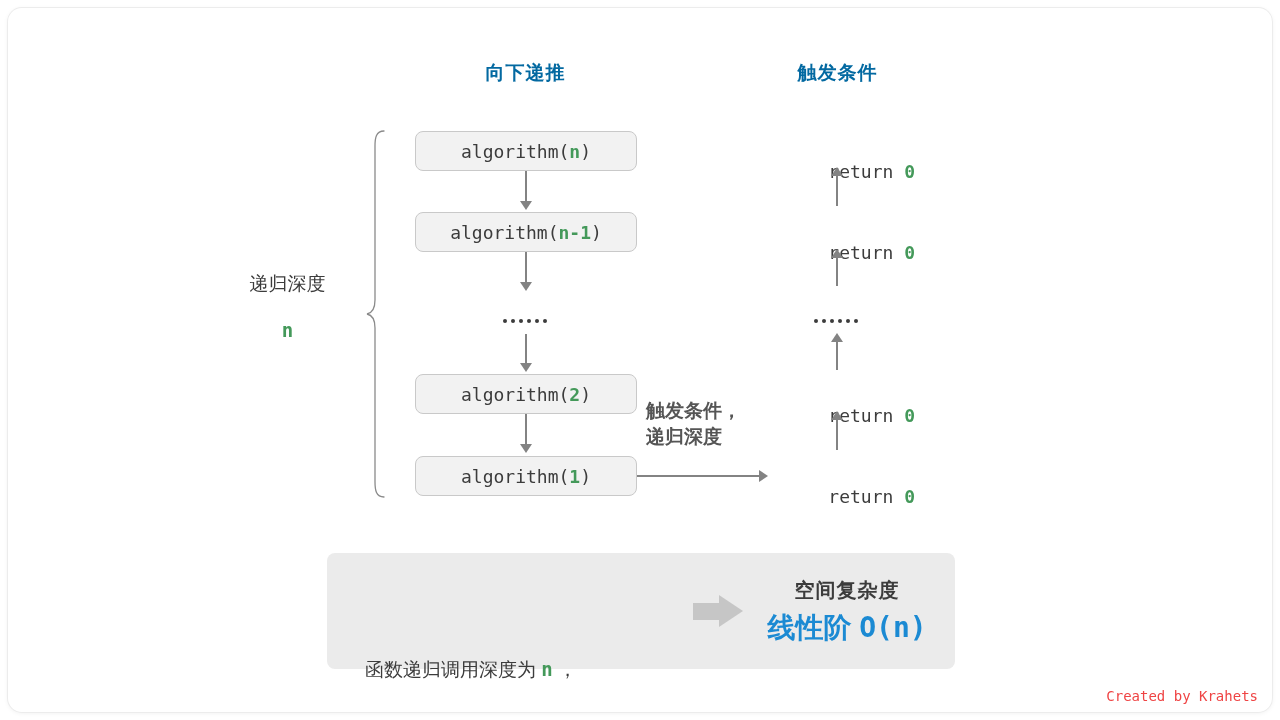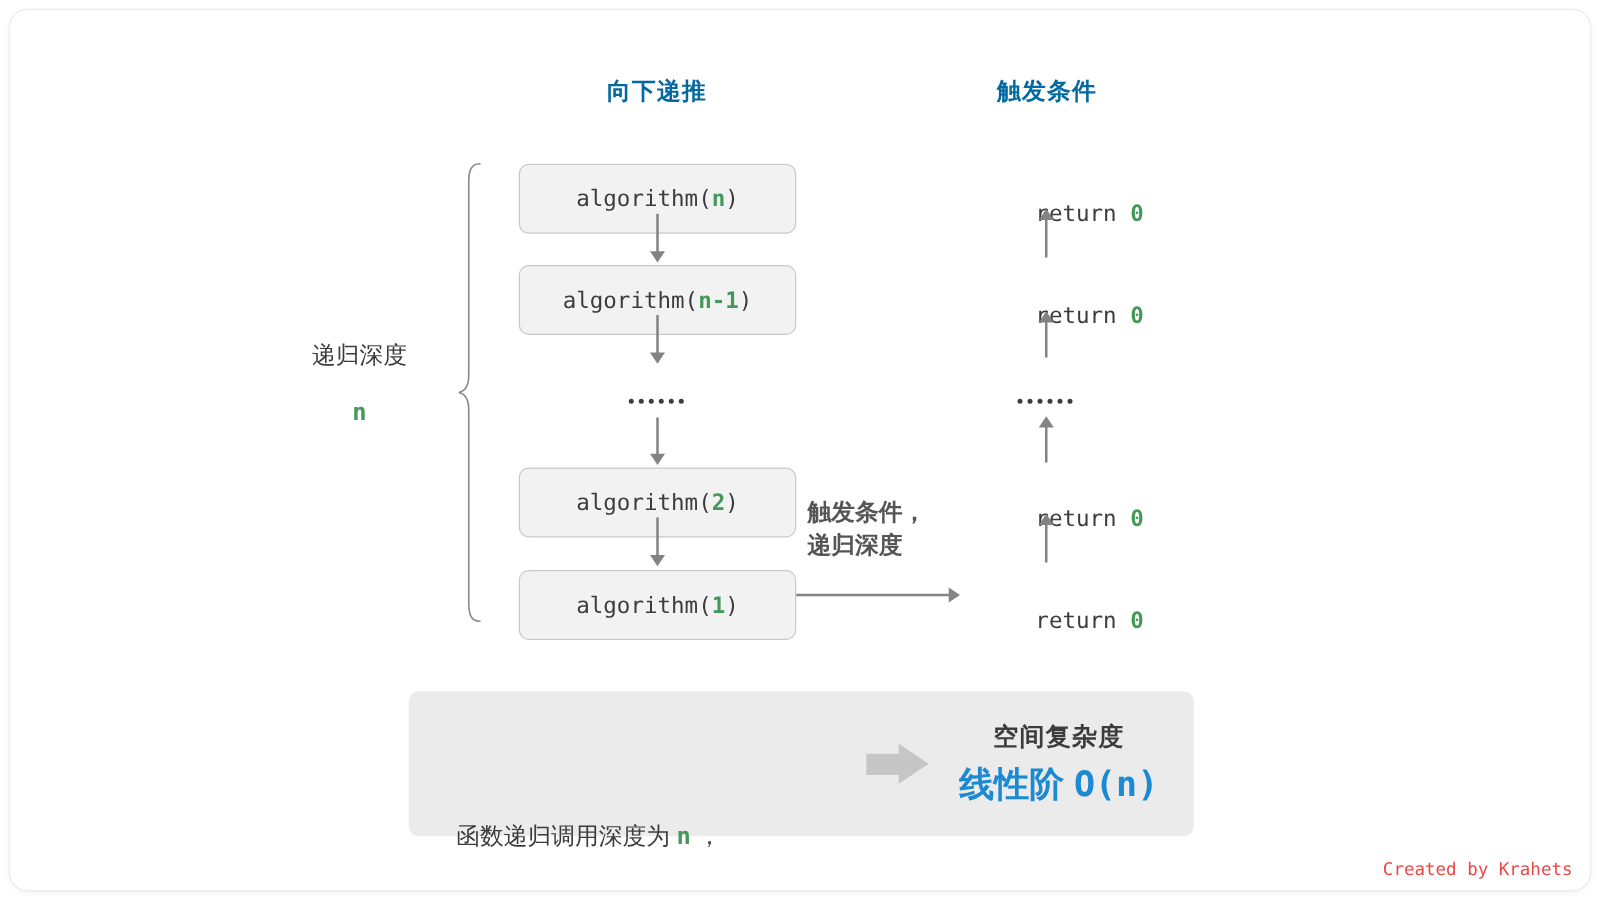--- a/index.html
+++ b/index.html
@@ -43,21 +43,21 @@
   }
   .mono {
     font-family: "DejaVu Sans Mono", "Liberation Mono", monospace;
   }
   .green { color: #44995a; font-weight: bold; }
 
   
   .call-box {
     position: absolute;
     width: 222px;
-    height: 56px;
+    height: 40px;
     left: 415px;
     box-sizing: border-box;
     background: #f2f2f2;
     border: 1px solid #c9c9c9;
     border-radius: 8px;
     display: flex;
     align-items: center;
     justify-content: center;
     font-family: "DejaVu Sans Mono", "Liberation Mono", monospace;
     font-size: 18px;

